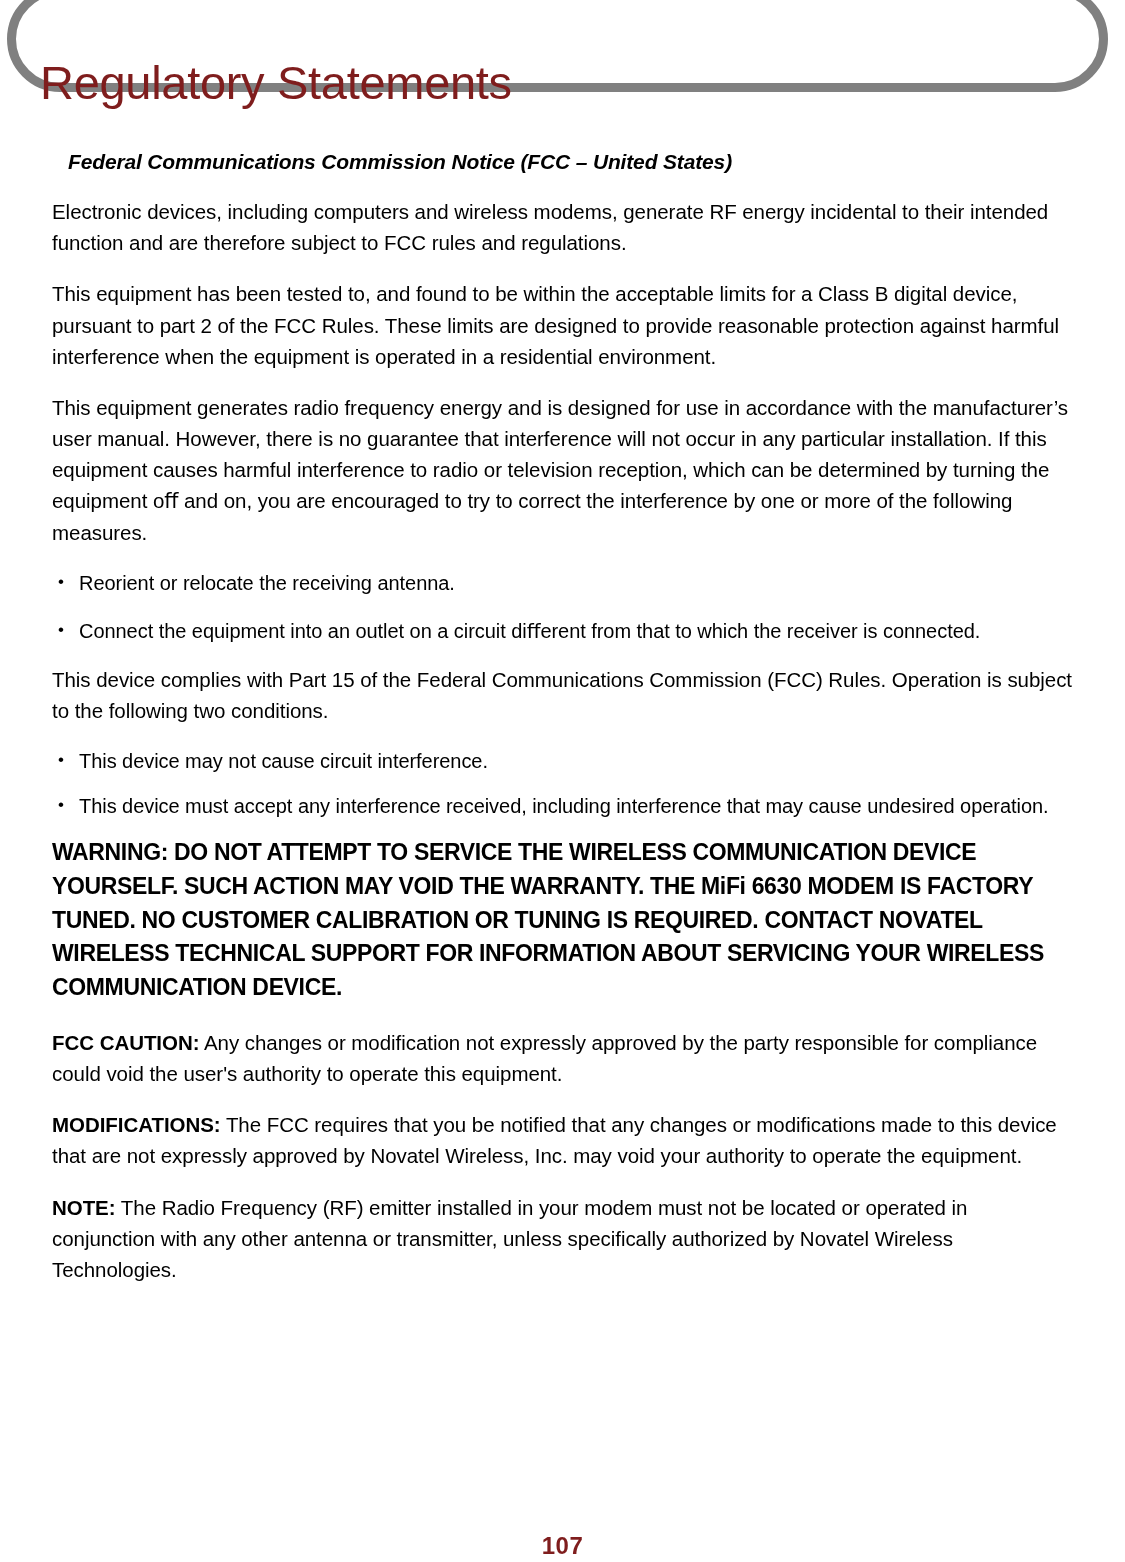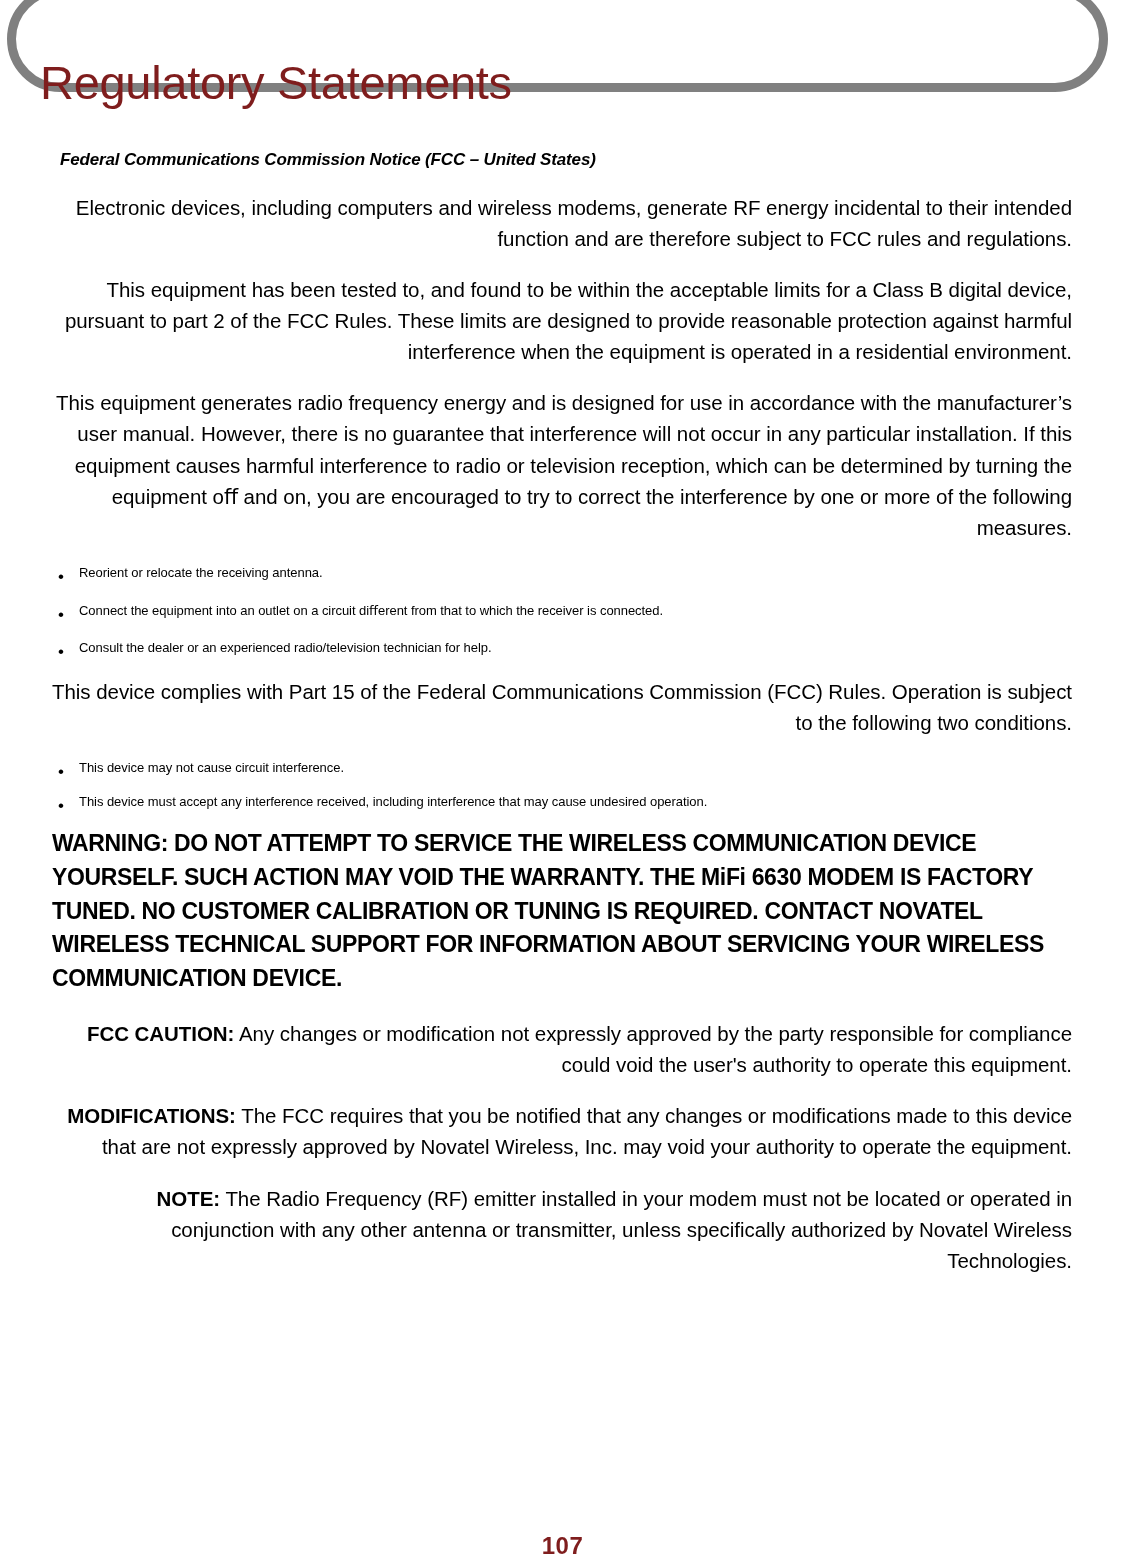--- a/index.html
+++ b/index.html
@@ -43,45 +43,44 @@
 
   
   #content {
     position: absolute;
     left: 52px;
     top: 150px;
     width: 1020px;
   }
 
   .section-heading {
-    font-size: 17px;
+    font-size: 21px;
     font-weight: bold;
     font-style: italic;
     letter-spacing: -0.15px;
-    margin: 0 0 22px 8px;
+    margin: 0 0 22px 16px;
     line-height: 1.15;
   }
 
   p.body-text {
     font-size: 20.5px;
     line-height: 1.52;
     margin: 0 0 20px 0;
     letter-spacing: -0.05px;
-    text-align: right;
   }
   p.body-text:last-child { margin-bottom: 0; }
 
   ul.bullet-list {
     list-style: none;
     margin: 0 0 4px 0;
     padding: 0;
   }
   ul.bullet-list li {
     position: relative;
-    font-size: 13px;
+    font-size: 20px;
     line-height: 1.5;
     padding-left: 27px;
     margin: 0 0 18px 0;
     letter-spacing: -0.05px;
   }
   ul.bullet-list li::before {
     content: "\2022";
     position: absolute;
     left: 6px;
     top: -1px;
@@ -127,21 +126,20 @@
 
   <p class="body-text">Electronic devices, including computers and wireless modems, generate RF energy incidental to their intended function and are therefore subject to FCC rules and regulations.</p>
 
   <p class="body-text">This equipment has been tested to, and found to be within the acceptable limits for a Class B digital device, pursuant to part 2 of the FCC Rules. These limits are designed to provide reasonable protection against harmful interference when the equipment is operated in a residential environment.</p>
 
   <p class="body-text">This equipment generates radio frequency energy and is designed for use in accordance with the manufacturer’s user manual. However, there is no guarantee that interference will not occur in any particular installation. If this equipment causes harmful interference to radio or television reception, which can be determined by turning the equipment oﬀ and on, you are encouraged to try to correct the interference by one or more of the following measures.</p>
 
   <ul class="bullet-list">
     <li>Reorient or relocate the receiving antenna.</li>
     <li>Connect the equipment into an outlet on a circuit diﬀerent from that to which the receiver is connected.</li>
-    <li>Consult the dealer or an experienced radio/television technician for help.</li>
   </ul>
 
   <p class="body-text">This device complies with Part 15 of the Federal Communications Commission (FCC) Rules. Operation is subject to the following two conditions.</p>
 
   <ul class="bullet-list tight">
     <li>This device may not cause circuit interference.</li>
     <li>This device must accept any interference received, including interference that may cause undesired operation.</li>
   </ul>
 
   <p class="warning-text">WARNING:  DO NOT ATTEMPT TO SERVICE THE WIRELESS COMMUNICATION DEVICE YOURSELF. SUCH ACTION MAY VOID THE WARRANTY. THE MiFi 6630 MODEM IS FACTORY TUNED. NO CUSTOMER CALIBRATION OR TUNING IS REQUIRED. CONTACT NOVATEL WIRELESS TECHNICAL SUPPORT FOR INFORMATION ABOUT SERVICING YOUR WIRELESS COMMUNICATION DEVICE.</p>

